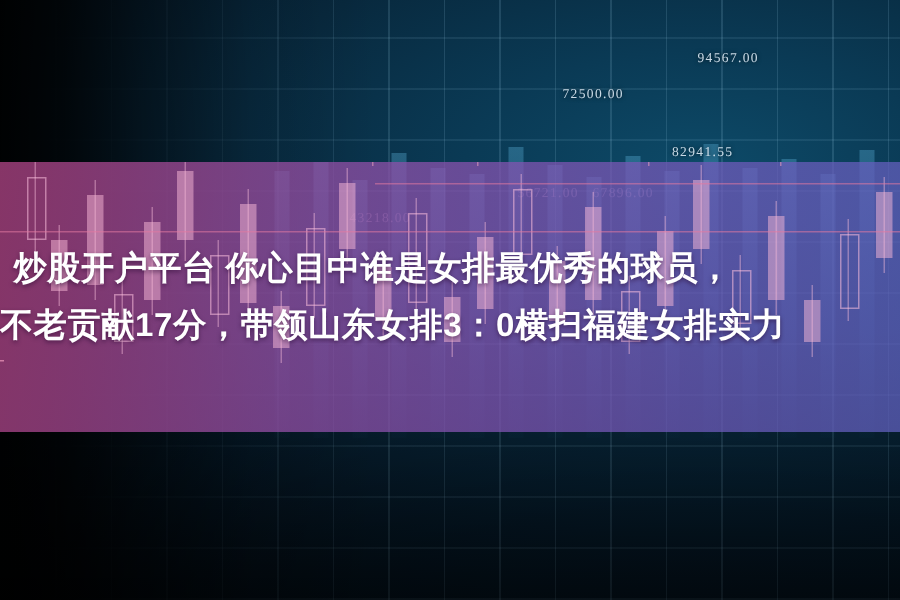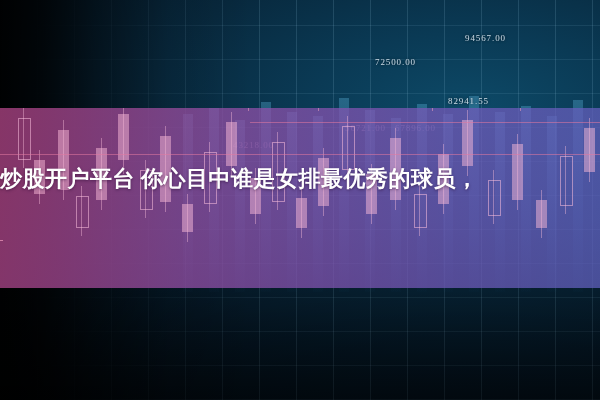--- a/index.html
+++ b/index.html
@@ -132,23 +132,23 @@
     width: 1px;
     background-image: linear-gradient(180deg, rgba(235,160,190,0.55) 0 3px, rgba(0,0,0,0) 3px 7px);
   }
 
   
   #headline {
     position: absolute;
     left: 0;
     top: 160px;
     width: 497px;
-    text-align: left;
+    text-align: center;
     color: #ffffff;
-    font-family: Liberation Serif, serif;
+    font-family: Liberation Sans, sans-serif;
     font-weight: bold;
     font-size: 22px;
     line-height: 38px;
     letter-spacing: 0.5px;
     text-shadow: 0 1px 3px rgba(40, 10, 50, 0.55);
     white-space: nowrap;
   }
   #headline .hl-line {
     display: block;
   }
@@ -284,15 +284,16 @@
         <div class="band-line solid" style="left: 250px; top: 14px; width: 350px;"></div>
         <div class="band-vline" style="left: 248px; top: 0px; height: 180px;"></div>
         <div class="band-vline" style="left: 318px; top: 0px; height: 180px;"></div>
         <div class="band-vline" style="left: 432px; top: 0px; height: 180px;"></div>
         <div class="band-vline" style="left: 520px; top: 0px; height: 180px;"></div>
       </div>
   </div>
 
   <div id="headline">
     <span class="hl-line">炒股开户平台 你心目中谁是女排最优秀的球员，</span>
+    <span class="hl-line">不老贡献17分，带领山东女排3：0横扫福建女排实力</span>
   </div>
 
 </div>
 
 </body></html>

